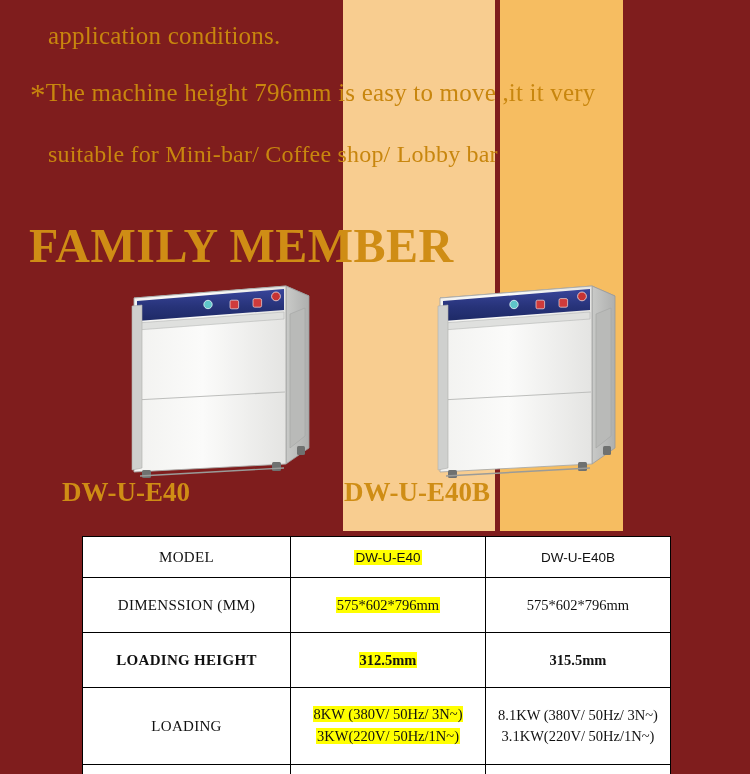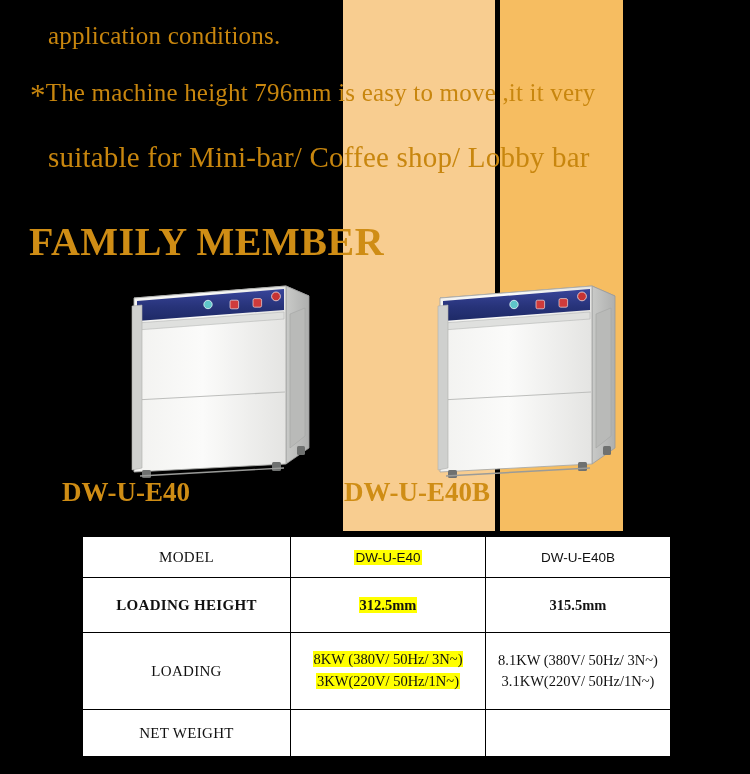--- a/index.html
+++ b/index.html
@@ -12,21 +12,21 @@
     background: #ffffff;
     font-family: "Liberation Serif", serif;
     overflow: hidden;
     position: relative;
   }
 
   #page {
     position: relative;
     width: 750px;
     height: 774px;
-    background: #000000;
+    background: #7f1d1d;
     overflow: hidden;
   }
 
   
   .band {
     position: absolute;
     top: 0;
     height: 531px;
     z-index: 0;
   }
@@ -70,30 +70,30 @@
   #asterisk {
     font-size: 31px;
     vertical-align: -2px;
     line-height: 0;
     position: relative;
     top: 3px;
   }
   #line-3 {
     left: 48px;
     top: 141px;
-    font-size: 29px;
+    font-size: 24px;
   }
 
   
   #family-heading {
     position: absolute;
     left: 29px;
     top: 218px;
     font-family: "Liberation Serif", serif;
-    font-size: 40px;
+    font-size: 48px;
     font-weight: bold;
     color: #cf8d15;
     letter-spacing: .5px;
     z-index: 3;
     white-space: nowrap;
   }
 
   
   .figure {
     position: absolute;
@@ -284,20 +284,29 @@
       <tr class="row-model">
         <td class="param-cell">MODEL</td>
         <td>
           <span class="hl model-val-a">DW-U-E40</span>
         </td>
         <td>
           <span class="model-val-b">DW-U-E40B</span>
         </td>
       </tr>
 
+      <tr class="row-dim">
+        <td class="param-cell">DIMENSSION (MM)</td>
+        <td>
+          <span class="hl val-a">575*602*796mm</span>
+        </td>
+        <td>
+          <span class="val-b">575*602*796mm</span>
+        </td>
+      </tr>
 
       <tr class="row-load">
         <td class="param-cell">LOADING HEIGHT</td>
         <td>
           <span class="hl val-a">312.5mm</span>
         </td>
         <td>
           <span class="val-b">315.5mm</span>
         </td>
       </tr>

